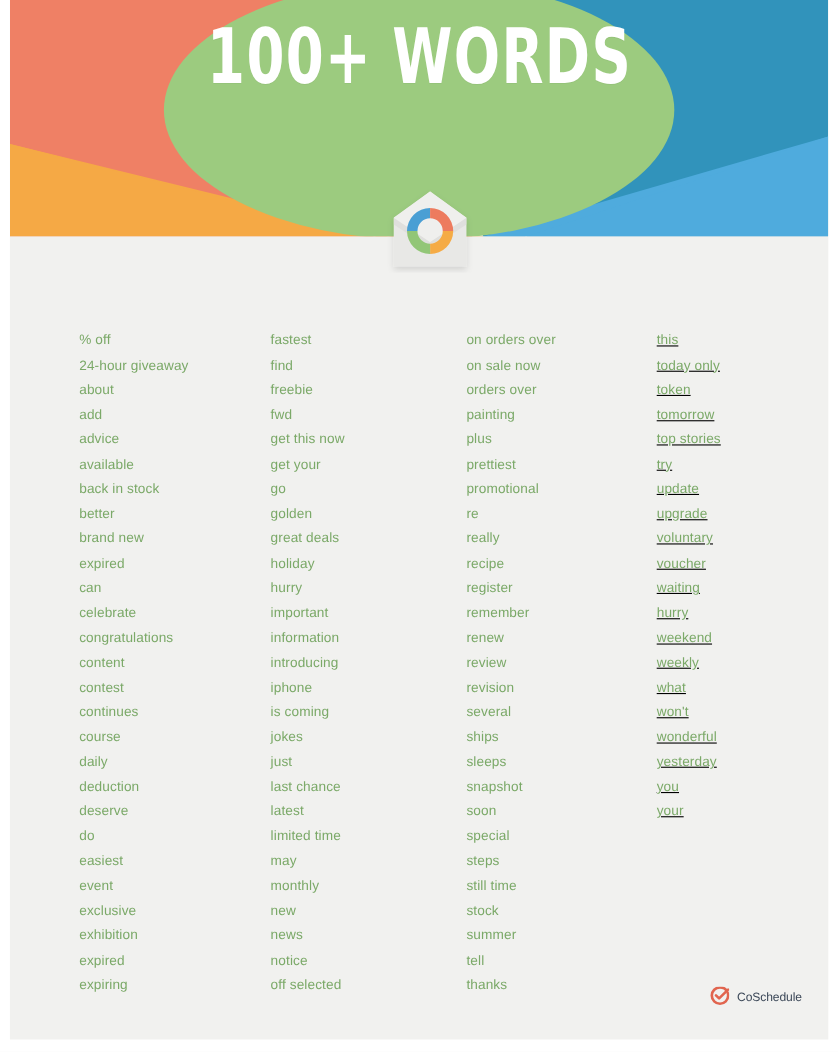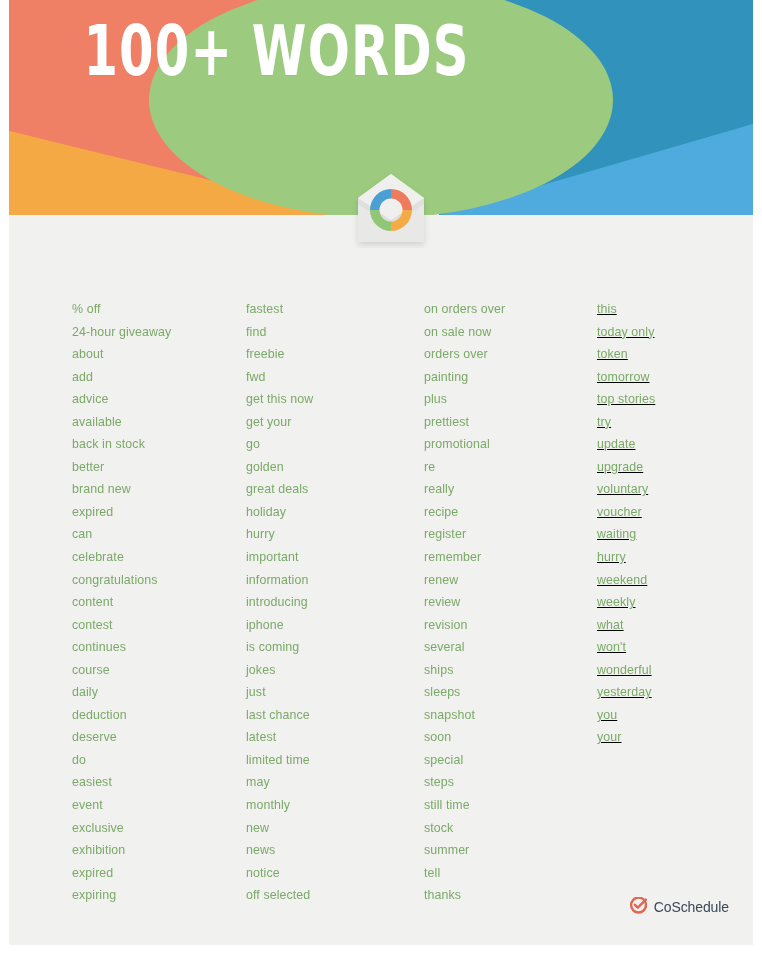--- a/index.html
+++ b/index.html
@@ -42,20 +42,21 @@
   .header svg { display: block; }
 
   .header-text {
     position: absolute;
     left: 0;
     top: 0;
     width: 744px;
     height: 215px;
     display: flex;
     flex-direction: column;
+    align-items: center;
     justify-content: flex-start;
     padding-top: 16px;
     pointer-events: none;
   }
 
   .title {
     font-family: "DejaVu Sans", sans-serif;
     font-size: 62px;
     line-height: 64px;
     font-weight: 700;
@@ -130,21 +131,21 @@
     position: absolute;
     right: 24px;
     bottom: 29px;
     display: flex;
     align-items: center;
     gap: 7px;
   }
   .footer-mark { width: 19px; height: 19px; display: block; }
   .footer-text {
     font-family: "Liberation Sans", sans-serif;
-    font-size: 14px;
+    font-size: 11px;
     font-weight: 400;
     color: #3c4858;
     letter-spacing: -0.1px;
   }
 </style>
 </head>
 <body>
 
 <div class="page">
   <div class="sheet">

